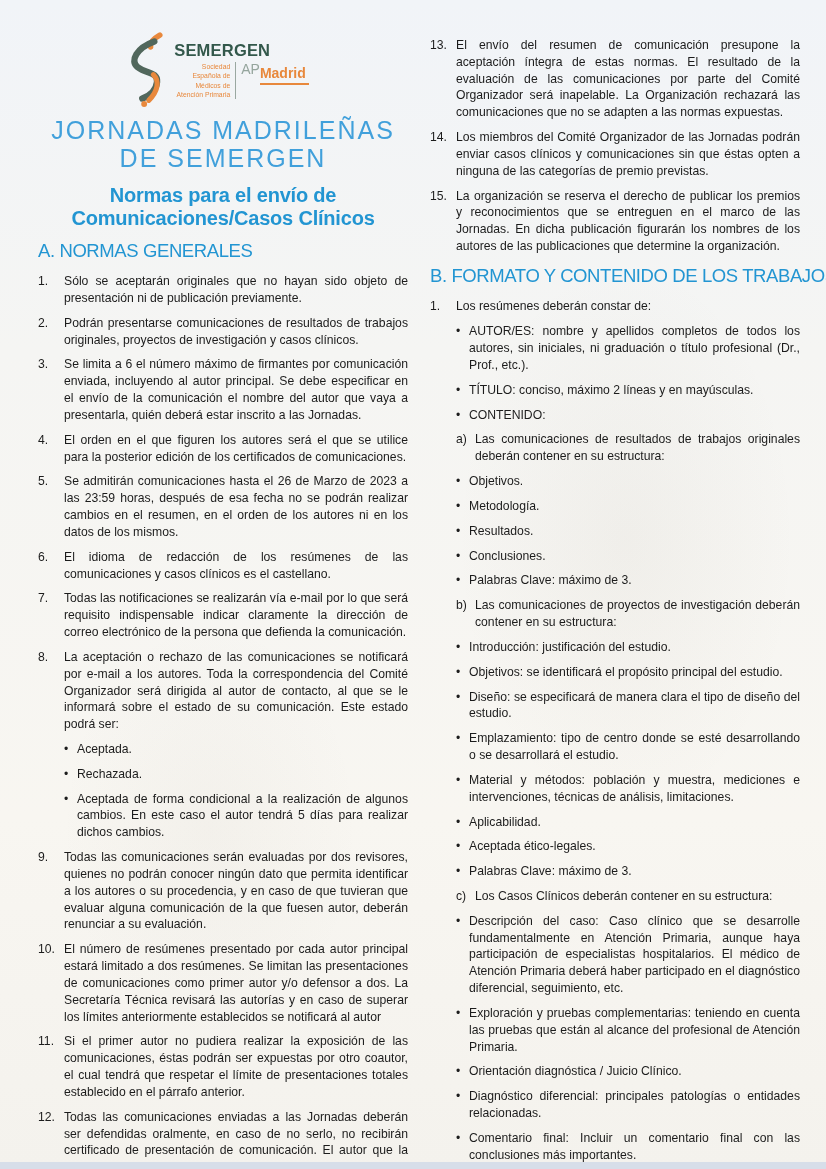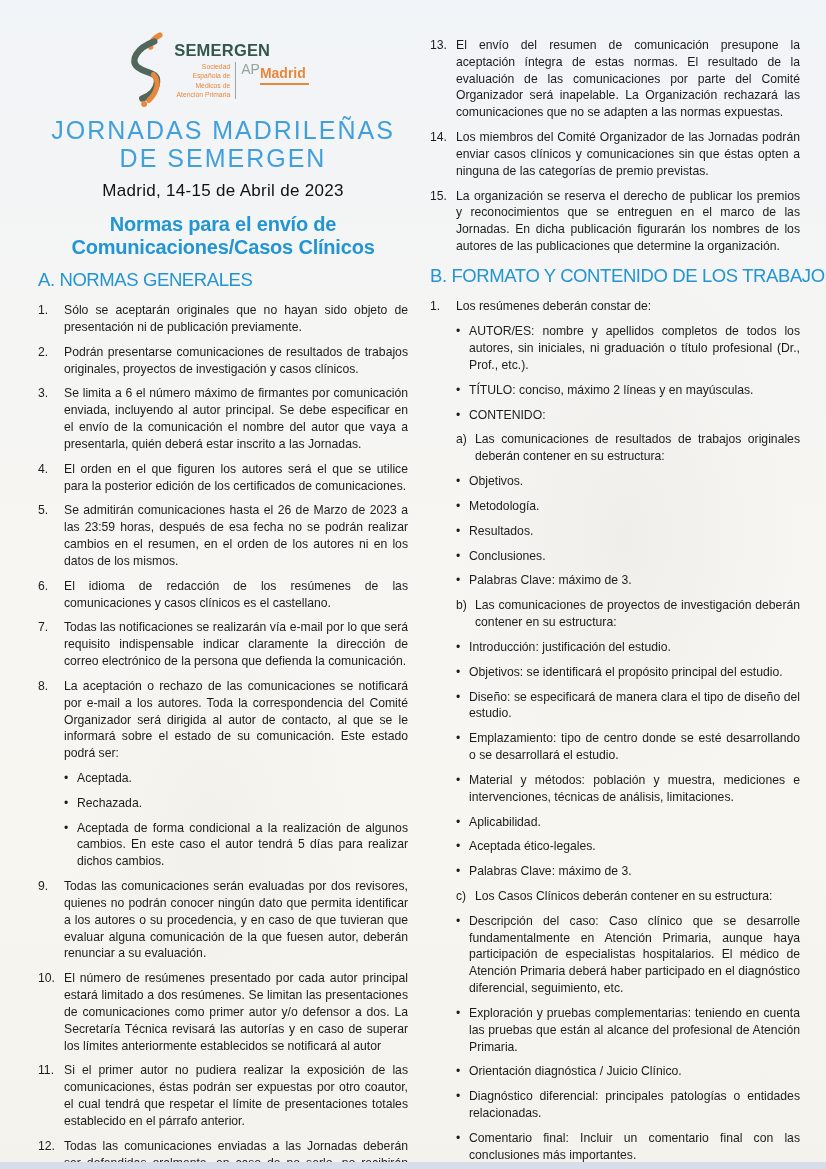--- a/index.html
+++ b/index.html
@@ -83,21 +83,20 @@
                 <div class="ap">AP</div>
                 <div class="region">Madrid</div>
               </div>
             </div>
           </div>
         </div>
         <div class="title">
           <div>JORNADAS MADRILEÑAS</div>
           <div>DE SEMERGEN</div>
         </div>
-        <div class="event-date">Madrid, 14-15 de Abril de 2023</div>
         <div class="subtitle">
           <div>Normas para el envío de</div>
           <div>Comunicaciones/Casos Clínicos</div>
         </div>
       </div>
 
       <div class="blocks">
 
       <div class="block heading">
             

